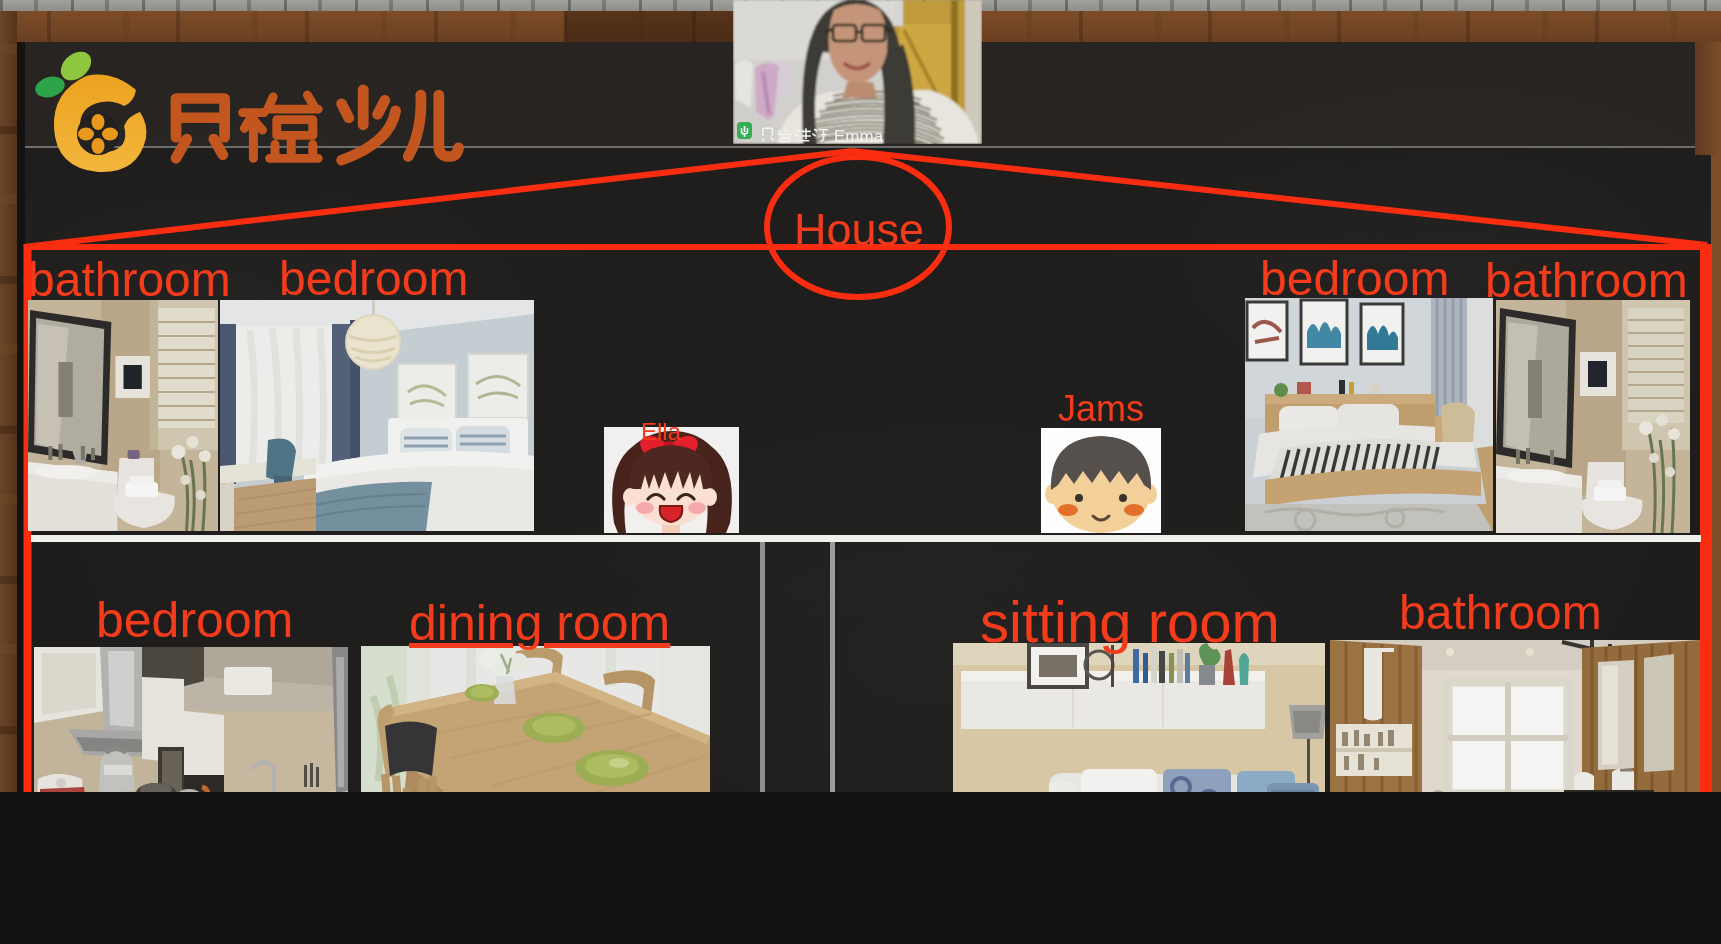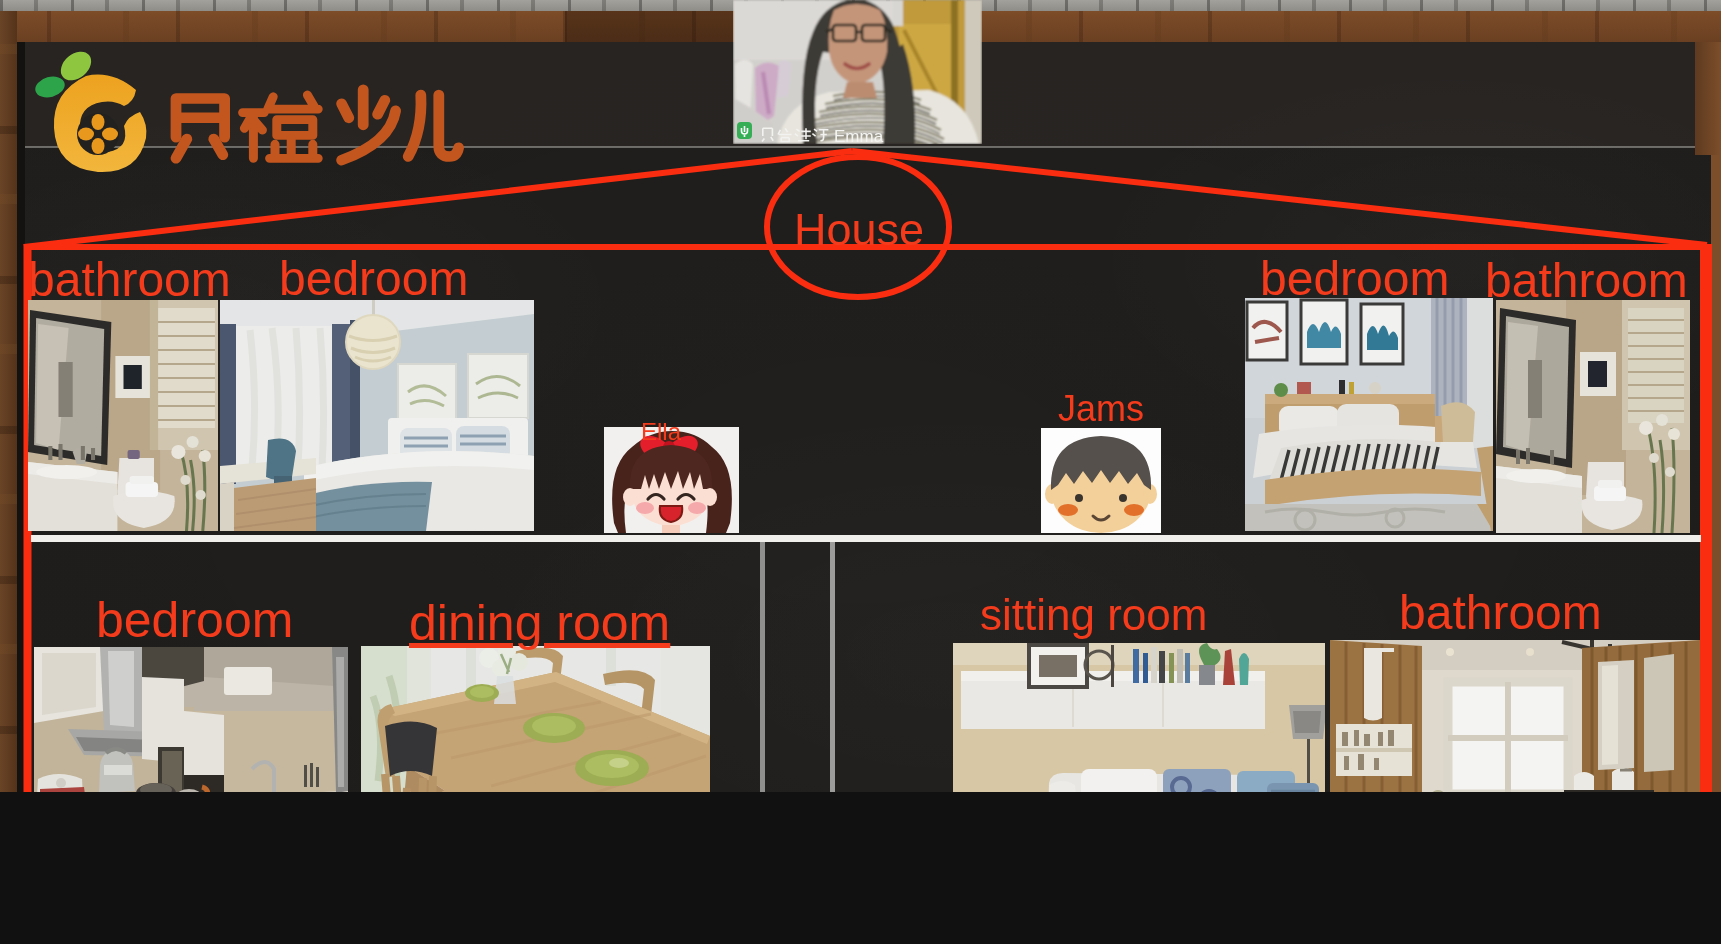--- a/index.html
+++ b/index.html
@@ -695,21 +695,21 @@
   <polygon points="92,220 252,216 370,254 370,268 0,268 0,264" fill="#d9c8a4"></polygon>
   <g stroke="#c6b28a" stroke-width="3">
         <path d="M100 240 l200 -6 M40 258 l300 -8 M150 226 l140 -3 M200 264 l170 -8"></path>
       </g>
 </svg>
 
 <div class="lbl" style="left:96px;top:595px;font-size:50px;">bedroom</div>
 
 <div class="lbl" style="left:409px;top:598px;font-size:50px;text-decoration:underline;">dining room</div>
 
-<div class="lbl" style="left:980px;top:593px;font-size:44px;">sitting room</div>
+<div class="lbl" style="left:980px;top:593px;font-size:58px;">sitting room</div>
 
 <div class="lbl" style="left:1399px;top:589px;font-size:48px;">bathroom</div>
 
 <div class="lbl" style="left:641px;top:392px;font-size:24px;margin-top:28px;">Ella</div>
 
 <div class="lbl" style="left:1058px;top:391px;font-size:36px;">Jams</div>
 
 <svg class="abs" style="left:1664px;top:860px;" width="57" height="84" viewBox="0 0 57 84">
   <circle cx="76" cy="56" r="52" fill="#6e6e6e" opacity="0.92"></circle>
   <g transform="translate(44,24) scale(1.15)" fill="#f0f0f0">

